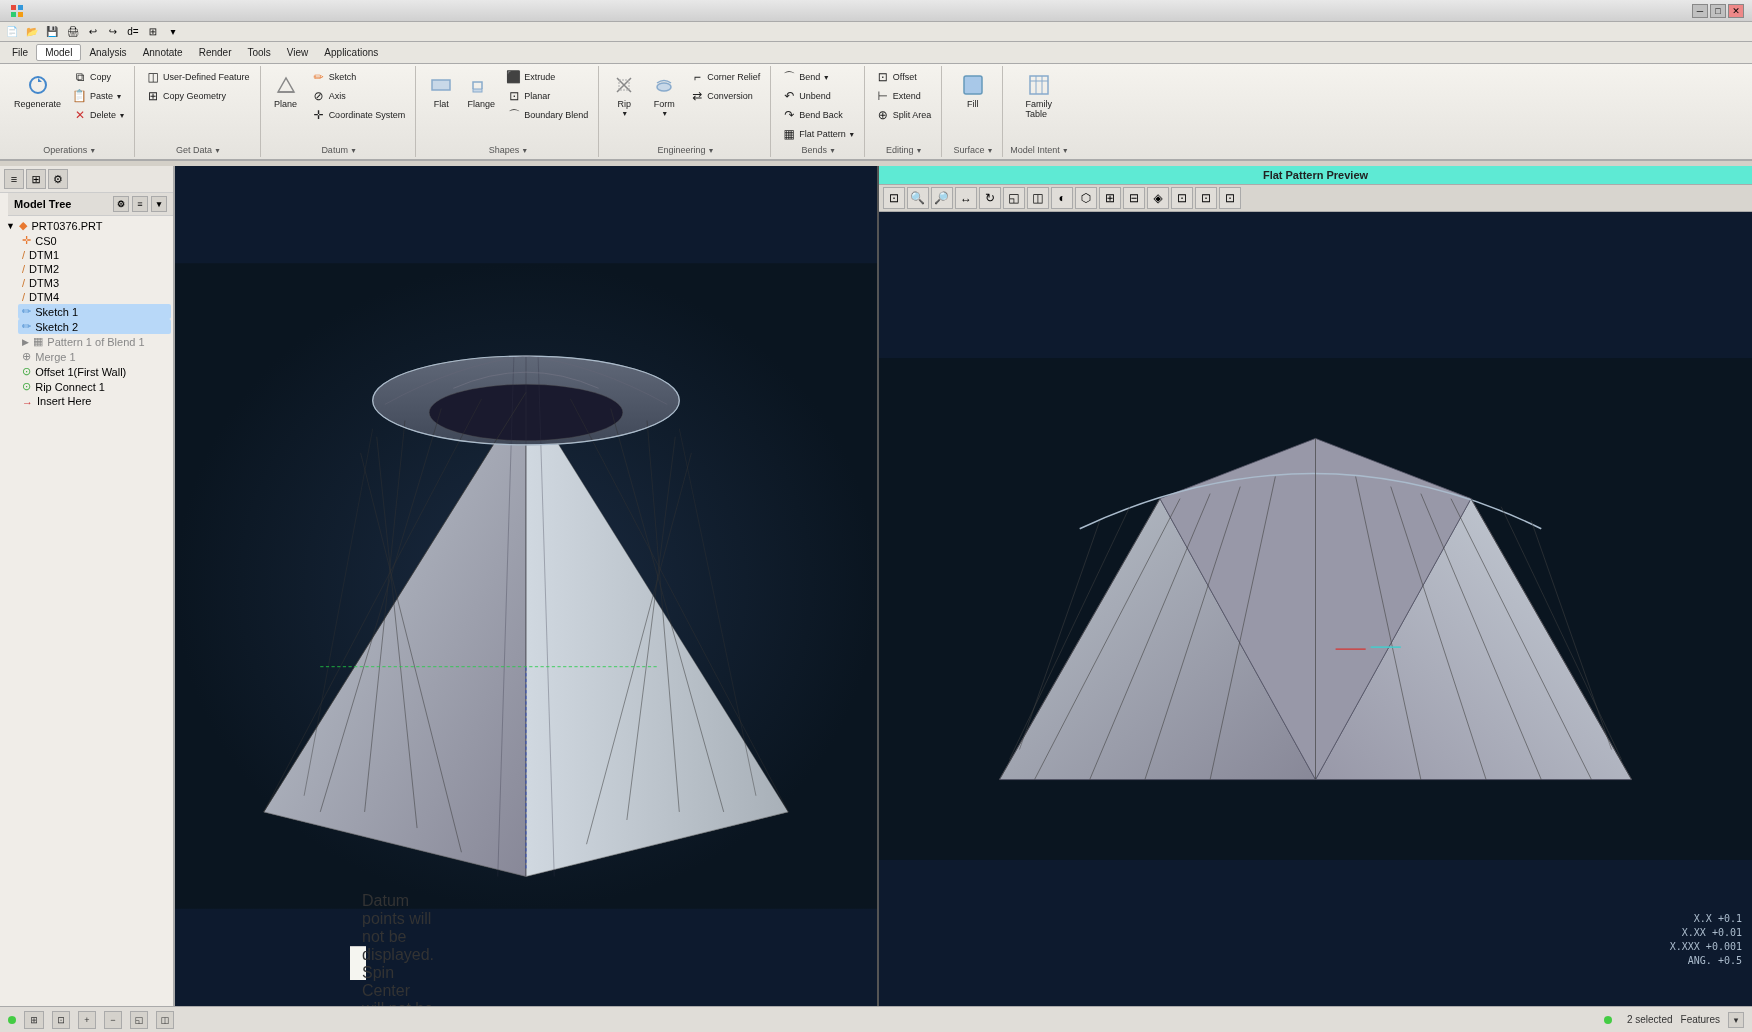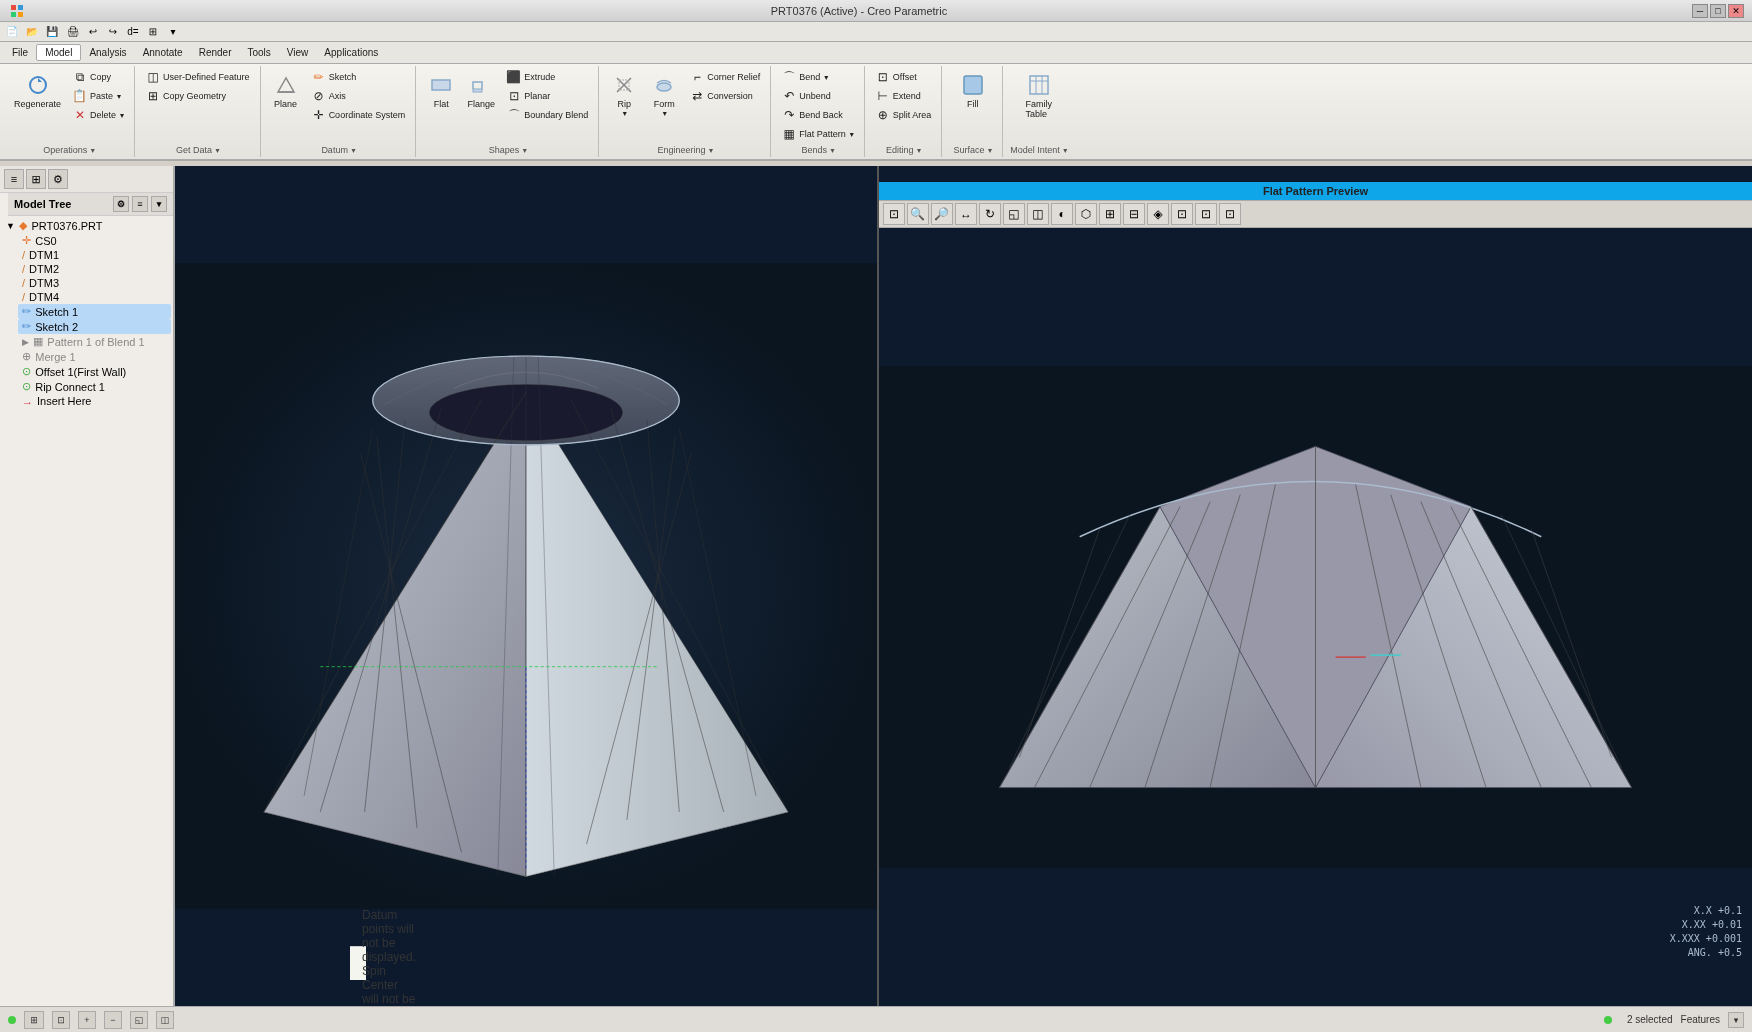--- a/index.html
+++ b/index.html
@@ -197,28 +197,27 @@
       right: 0;
       top: 166px;
       width: 875px;
       bottom: 26px;
       background: #0d1a2e;
       border-left: 2px solid #555;
       display: flex;
       flex-direction: column;
     }
     #flat-pattern-header {
-      background: #0ea5e9;
+      background: #5eead4;
       border-bottom: 1px solid #aaa;
       padding: 3px 8px;
       font-size: 11px;
       font-weight: bold;
       color: #222;
       text-align: center;
-      margin-top: 16px;
     }
     #flat-pattern-toolbar {
       background: #d8d5cf;
       border-bottom: 1px solid #aaa;
       display: flex;
       align-items: center;
       padding: 2px 4px;
       gap: 2px;
     }
     .fp-tb-btn {
@@ -252,34 +251,34 @@
       color: #333;
     }
     #status-messages {
       position: absolute;
       bottom: 26px;
       left: 175px;
       right: 875px;
       background: #f5f5f0;
       border-top: 1px solid #ccc;
       padding: 2px 8px;
-      font-size: 12px;
+      font-size: 16px;
       color: #333;
       height: 34px;
       display: flex;
       flex-direction: column;
       justify-content: center;
     }
     .status-msg { display: flex; align-items: center; gap: 4px; }
     .status-dot { width: 6px; height: 6px; background: #4488cc; border-radius: 50%; }
 
     
     #coord-display {
       position: absolute;
-      bottom: 46px;
+      bottom: 38px;
       right: 10px;
       color: #aabbcc;
       font-size: 10px;
       font-family: monospace;
       text-align: right;
       line-height: 1.4;
     }
 
     
     #model-svg {
@@ -315,21 +314,20 @@
   <div id="titlebar-left">
     <div class="qa-btn">
       <svg width="14" height="14" viewBox="0 0 14 14">
         <rect x="1" y="1" width="5" height="5" fill="#e74c3c"></rect>
         <rect x="8" y="1" width="5" height="5" fill="#3498db"></rect>
         <rect x="1" y="8" width="5" height="5" fill="#2ecc71"></rect>
         <rect x="8" y="8" width="5" height="5" fill="#f39c12"></rect>
       </svg>
     </div>
   </div>
-  <div id="titlebar-title">PRT0376 (Active) - Creo Parametric</div>
   <div id="titlebar-controls">
     <div class="title-btn">─</div>
     <div class="title-btn">□</div>
     <div class="title-btn" style="background:#e88;">✕</div>
   </div>
 </div>
 
 <div id="quickaccess">
   <div class="qa-btn">📄</div>
   <div class="qa-btn">📂</div>

